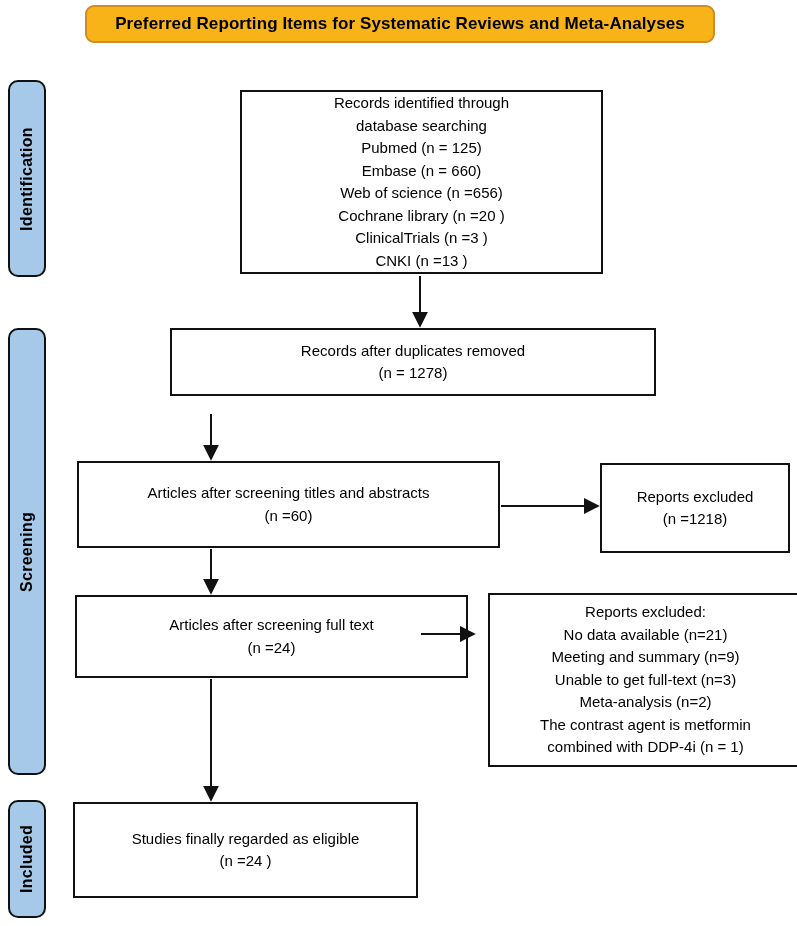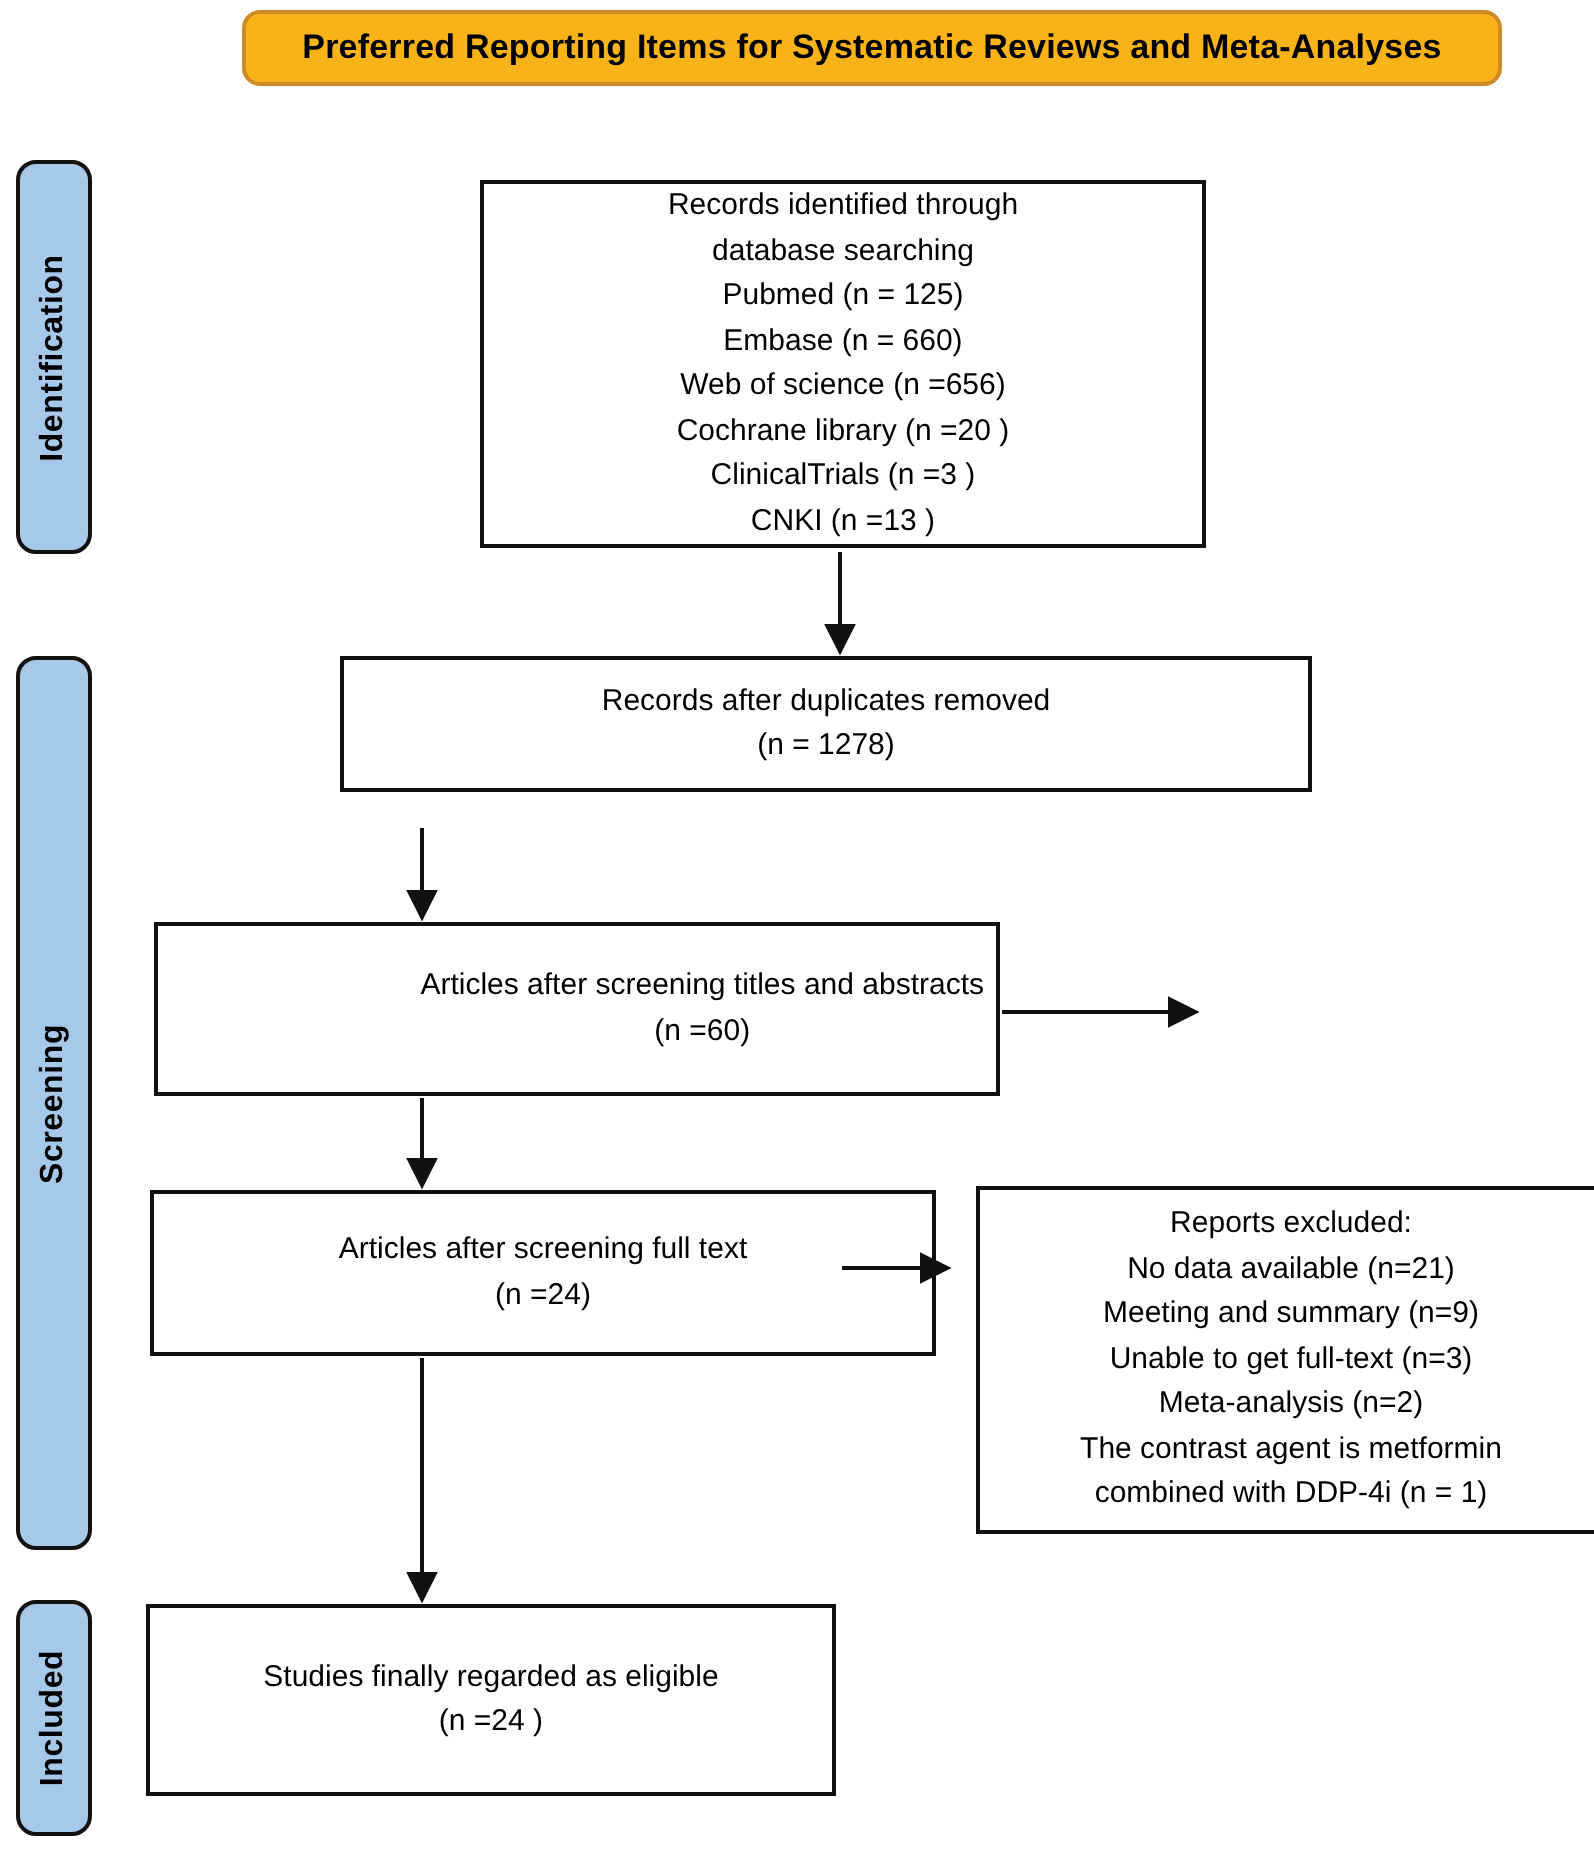--- a/index.html
+++ b/index.html
@@ -19,21 +19,20 @@
   .banner {
     position: absolute;
     left: 85px; top: 5px; width: 630px; height: 38px;
     background: var(--banner-fill, #F7B318);
     border: 2px solid var(--banner-border, #D08B25);
     border-radius: 9px;
     display: flex; align-items: center; justify-content: center;
     font-weight: bold;
     font-size: 17px;
     letter-spacing: 0.1px;
-    margin-left: 36px;
   }
   
   .stage {
     position: absolute;
     left: 8px; width: 38px;
     background: var(--stage-fill, #A6C9E9);
     border: 2.5px solid #111;
     border-radius: 10px;
     display: flex; align-items: center; justify-content: center;
   }
@@ -56,21 +55,21 @@
     text-align: center;
   }
   .box-text {
     white-space: pre-line;
     font-size: 15px;
     line-height: 1.5;
     padding: 12px 6px;
   }
   #box-records-identified        { left: 240px; top: 90px;  width: 363px; height: 184px; }
   #box-duplicates-removed        { left: 170px; top: 328px; width: 486px; height: 68px;  }
-  #box-title-abstract-screening  { left: 77px;  top: 461px; width: 423px; height: 87px; justify-content: flex-end;  }
+  #box-title-abstract-screening  { left: 77px;  top: 461px; width: 423px; height: 87px;  }
   #box-reports-excluded-1        { left: 600px; top: 463px; width: 190px; height: 90px;  }
   #box-full-text-screening       { left: 75px;  top: 595px; width: 393px; height: 83px;  }
   #box-reports-excluded-2        { left: 488px; top: 593px; width: 315px; height: 174px; }
   #box-eligible                  { left: 73px;  top: 802px; width: 345px; height: 96px;  }
   
   .arrows {
     position: absolute;
     left: 0; top: 0; width: 797px; height: 926px;
     pointer-events: none;
   }
@@ -108,20 +107,24 @@
   <div class="box" id="box-duplicates-removed">
     <div class="box-text">Records after duplicates removed
 (n = 1278)</div>
   </div>
 
   <div class="box" id="box-title-abstract-screening">
     <div class="box-text">Articles after screening titles and abstracts
 (n =60)</div>
   </div>
 
+  <div class="box" id="box-reports-excluded-1">
+    <div class="box-text">Reports excluded
+(n =1218)</div>
+  </div>
 
   <div class="box" id="box-full-text-screening">
     <div class="box-text">Articles after screening full text
 (n =24)</div>
   </div>
 
   <div class="box" id="box-reports-excluded-2">
     <div class="box-text">Reports excluded:
 No data available (n=21)
 Meeting and summary (n=9)

